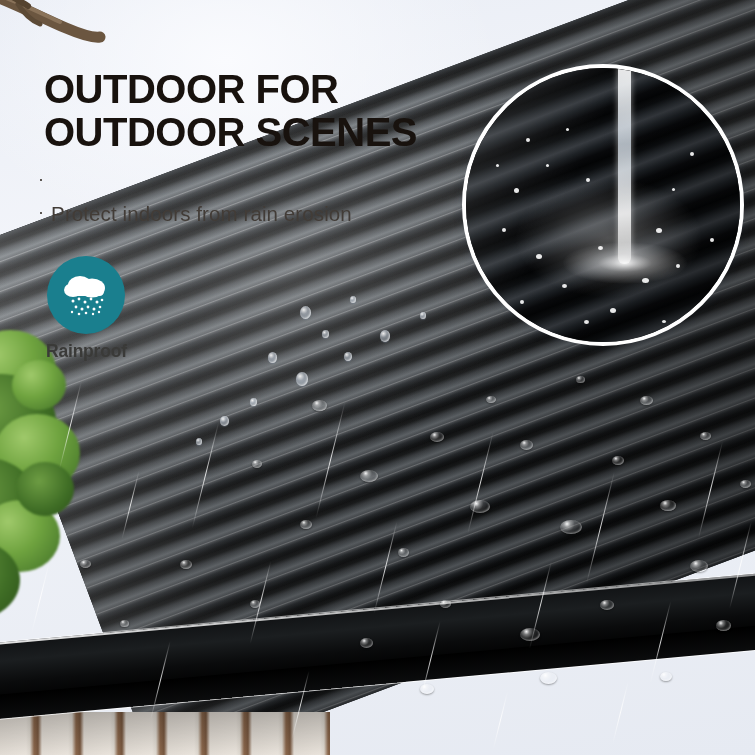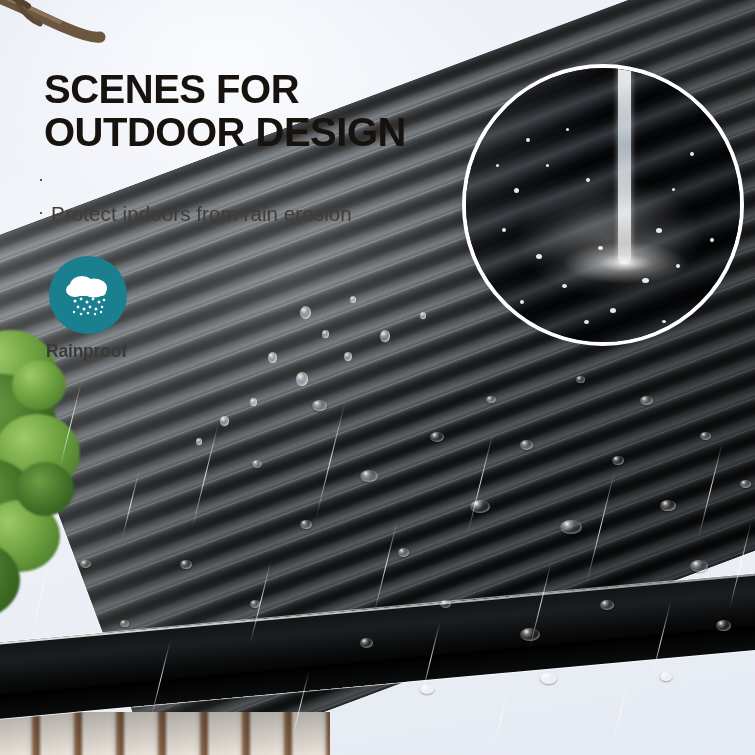--- a/index.html
+++ b/index.html
@@ -133,21 +133,21 @@
   .bullets{position:absolute;left:38px;top:166px;width:430px;}
   .bullet{
     display:flex;align-items:flex-start;gap:7px;
     font-size:20.5px;color:#423c37;line-height:1.45;margin-bottom:7px;
     letter-spacing:.1px;
   }
   .bullet .dot{font-size:18px;line-height:1.45;color:#423c37;}
 
   
   .features{position:absolute;left:46px;top:256px;display:flex;gap:34px;}
-  .feature{display:flex;flex-direction:column;align-items:flex-end;}
+  .feature{display:flex;flex-direction:column;align-items:center;}
   .badge{
     width:78px;height:78px;border-radius:50%;
     display:flex;align-items:center;justify-content:center;
   }
   .feature .flabel{
     margin-top:7px;font-size:17.5px;font-weight:bold;color:#3a3a38;
     letter-spacing:-.2px;white-space:nowrap;
   }
 
   
@@ -324,22 +324,22 @@
       <s style="left:206px;top:120px;width:3px;height:3px;"></s>
       <s style="left:224px;top:84px;width:4px;height:4px;"></s>
       <s style="left:30px;top:96px;width:3px;height:3px;"></s>
       <s style="left:118px;top:252px;width:5px;height:4px;"></s>
       <s style="left:196px;top:252px;width:4px;height:3px;"></s>
       <s style="left:244px;top:170px;width:4px;height:4px;"></s>
     </div>
   </div>
 
   <div class="headline">
-    <span>SCENES FOR</span>
-    <span class="l2">OUTDOOR DESIGN</span>
+    <span>OUTDOOR FOR</span>
+    <span class="l2">OUTDOOR SCENES</span>
   </div>
 
   <div class="bullets">
     <div class="bullet">
       <span class="dot">·</span>
     </div>
     <div class="bullet">
       <span class="dot">·</span>
       <span>Protect indoors from rain erosion</span>
     </div>

